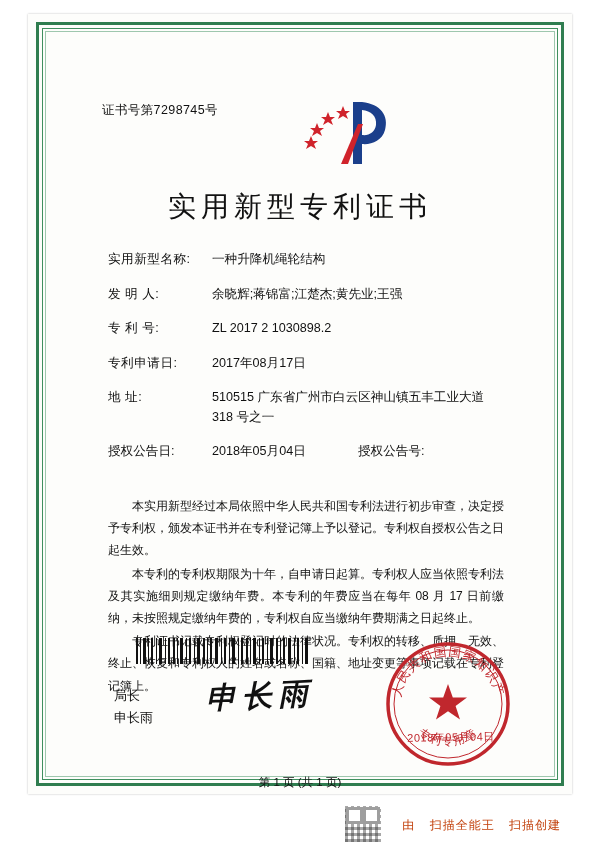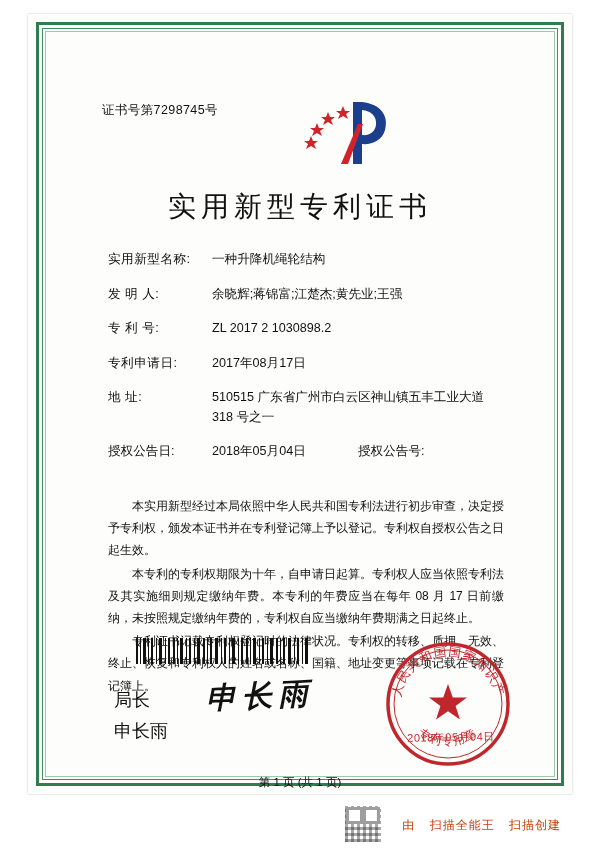--- a/index.html
+++ b/index.html
@@ -158,21 +158,21 @@
     bottom: 0;
     background: #111;
     display: block;
   }
 
   
   .sig-label {
     position: absolute;
     left: 60px;
     top: 645px;
-    font-size: 18px;
+    font-size: 13px;
     line-height: 1.7;
     color: #111;
   }
   .sig-hand {
     position: absolute;
     left: 152px;
     top: 636px;
     font-family: "DejaVu Serif", serif;
     font-size: 30px;
     font-style: italic;

